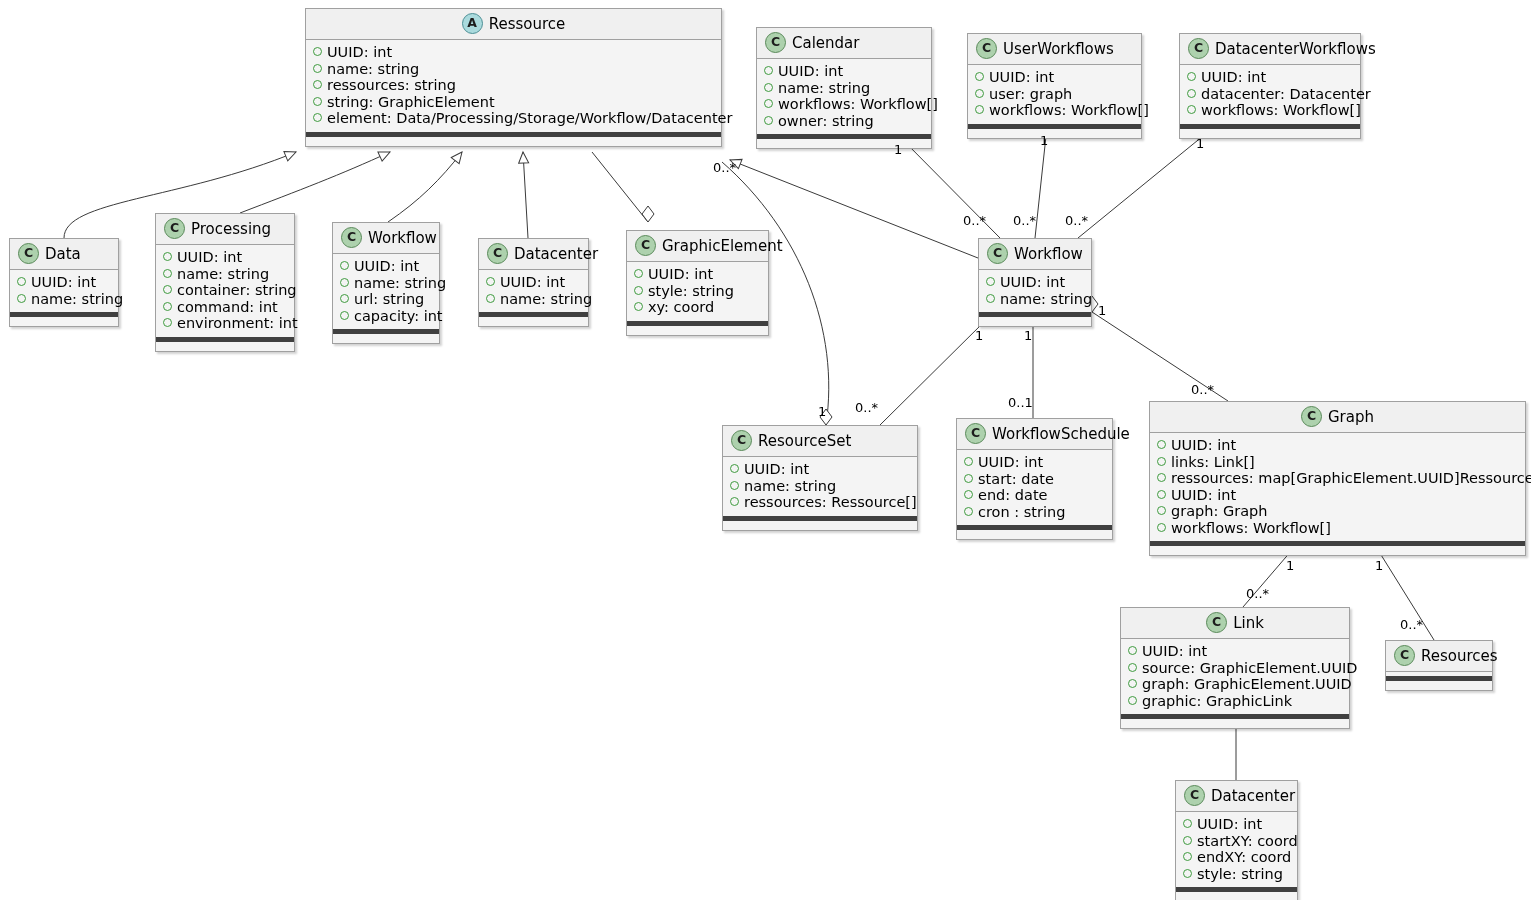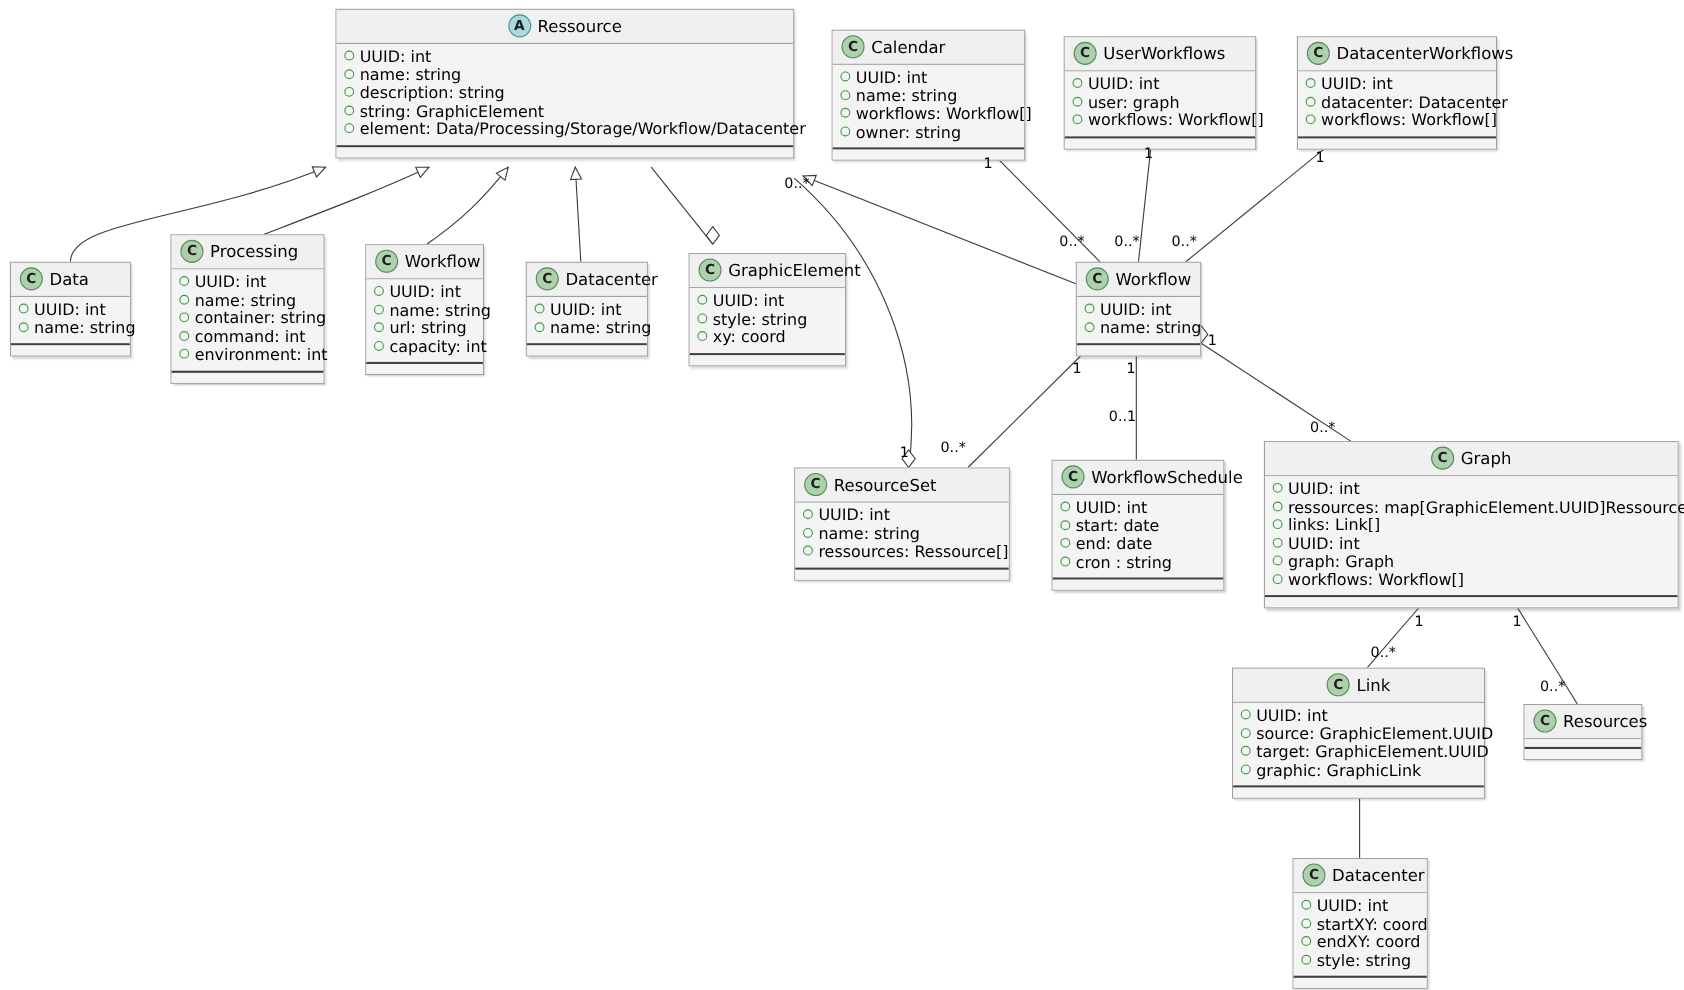--- a/index.html
+++ b/index.html
@@ -65,21 +65,21 @@
   .stereo.abstract {
     border: 1px solid #4c8f95;
     background: #aadadd;
   }
   .cls-name { font-size: 15px; }
   .cls-name.italic { }
   .uml-attrs {
     box-sizing: border-box;
     padding: 4px 7px 5px 7px;
     background: #f4f4f4;
-    border-bottom: 2px solid #404040;
+    border-bottom: 5px solid #404040;
   }
   .uml-attrs.empty { height: 9px; padding: 0; }
   .attr {
     white-space: nowrap;
     line-height: 16.5px;
     font-size: 14.5px;
   }
   .vis {
     display: inline-block;
     width: 7px;
@@ -163,21 +163,21 @@
 
   <div id="classes">
       <div class="uml-class" style="left: 305px; top: 8px; width: 417px;">
         <div class="uml-header">
           <span class="stereo abstract">A</span>
           <span class="cls-name italic">Ressource</span>
         </div>
         <div class="uml-attrs">
           <div class="attr"><span class="vis"></span><span>UUID: int</span></div>
           <div class="attr"><span class="vis"></span><span>name: string</span></div>
-          <div class="attr"><span class="vis"></span><span>description: string</span></div>
+          <div class="attr"><span class="vis"></span><span>ressources: string</span></div>
           <div class="attr"><span class="vis"></span><span>string: GraphicElement</span></div>
           <div class="attr"><span class="vis"></span><span>element: Data/Processing/Storage/Workflow/Datacenter</span></div>
         </div>
         <div class="uml-ops"></div>
       </div>
       <div class="uml-class" style="left: 756px; top: 27px; width: 176px;">
         <div class="uml-header left-pack">
           <span class="stereo">C</span>
           <span class="cls-name">Calendar</span>
         </div>
@@ -310,37 +310,37 @@
         </div>
         <div class="uml-ops"></div>
       </div>
       <div class="uml-class" style="left: 1149px; top: 401px; width: 377px;">
         <div class="uml-header">
           <span class="stereo">C</span>
           <span class="cls-name">Graph</span>
         </div>
         <div class="uml-attrs">
           <div class="attr"><span class="vis"></span><span>UUID: int</span></div>
+          <div class="attr"><span class="vis"></span><span>links: Link[]</span></div>
           <div class="attr"><span class="vis"></span><span>ressources: map[GraphicElement.UUID]Ressource</span></div>
-          <div class="attr"><span class="vis"></span><span>links: Link[]</span></div>
           <div class="attr"><span class="vis"></span><span>UUID: int</span></div>
           <div class="attr"><span class="vis"></span><span>graph: Graph</span></div>
           <div class="attr"><span class="vis"></span><span>workflows: Workflow[]</span></div>
         </div>
         <div class="uml-ops"></div>
       </div>
       <div class="uml-class" style="left: 1120px; top: 607px; width: 230px;">
         <div class="uml-header">
           <span class="stereo">C</span>
           <span class="cls-name">Link</span>
         </div>
         <div class="uml-attrs">
           <div class="attr"><span class="vis"></span><span>UUID: int</span></div>
           <div class="attr"><span class="vis"></span><span>source: GraphicElement.UUID</span></div>
-          <div class="attr"><span class="vis"></span><span>target: GraphicElement.UUID</span></div>
+          <div class="attr"><span class="vis"></span><span>graph: GraphicElement.UUID</span></div>
           <div class="attr"><span class="vis"></span><span>graphic: GraphicLink</span></div>
         </div>
         <div class="uml-ops"></div>
       </div>
       <div class="uml-class" style="left: 1385px; top: 640px; width: 108px;">
         <div class="uml-header left-pack">
           <span class="stereo">C</span>
           <span class="cls-name">Resources</span>
         </div>
         <div class="uml-attrs empty"></div>
@@ -366,21 +366,21 @@
       <div class="mult" style="left: 1040px; top: 133px;">1</div>
       <div class="mult" style="left: 1196px; top: 136px;">1</div>
       <div class="mult" style="left: 963px; top: 213px;">0..*</div>
       <div class="mult" style="left: 1013px; top: 213px;">0..*</div>
       <div class="mult" style="left: 1065px; top: 213px;">0..*</div>
       <div class="mult" style="left: 975px; top: 328px;">1</div>
       <div class="mult" style="left: 1024px; top: 328px;">1</div>
       <div class="mult" style="left: 1098px; top: 303px;">1</div>
       <div class="mult" style="left: 855px; top: 400px;">0..*</div>
       <div class="mult" style="left: 818px; top: 404px;">1</div>
-      <div class="mult" style="left: 1008px; top: 372px;">0..1</div>
+      <div class="mult" style="left: 1008px; top: 395px;">0..1</div>
       <div class="mult" style="left: 1191px; top: 382px;">0..*</div>
       <div class="mult" style="left: 1286px; top: 558px;">1</div>
       <div class="mult" style="left: 1246px; top: 586px;">0..*</div>
       <div class="mult" style="left: 1375px; top: 558px;">1</div>
       <div class="mult" style="left: 1400px; top: 617px;">0..*</div>
     </div>
 
 </div>
 
 </body></html>

